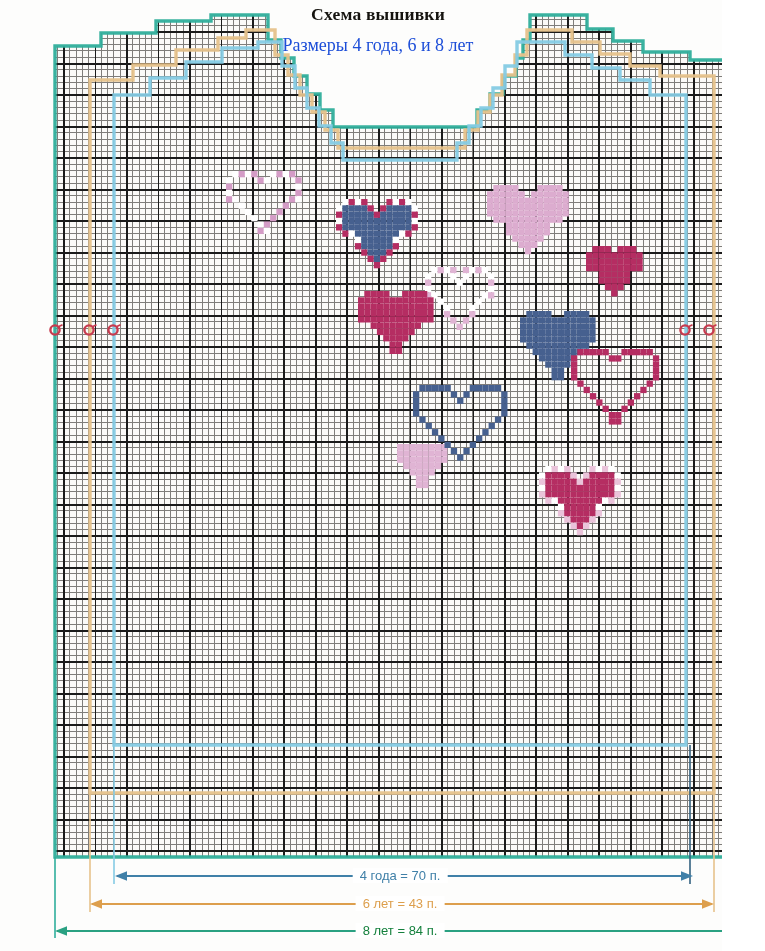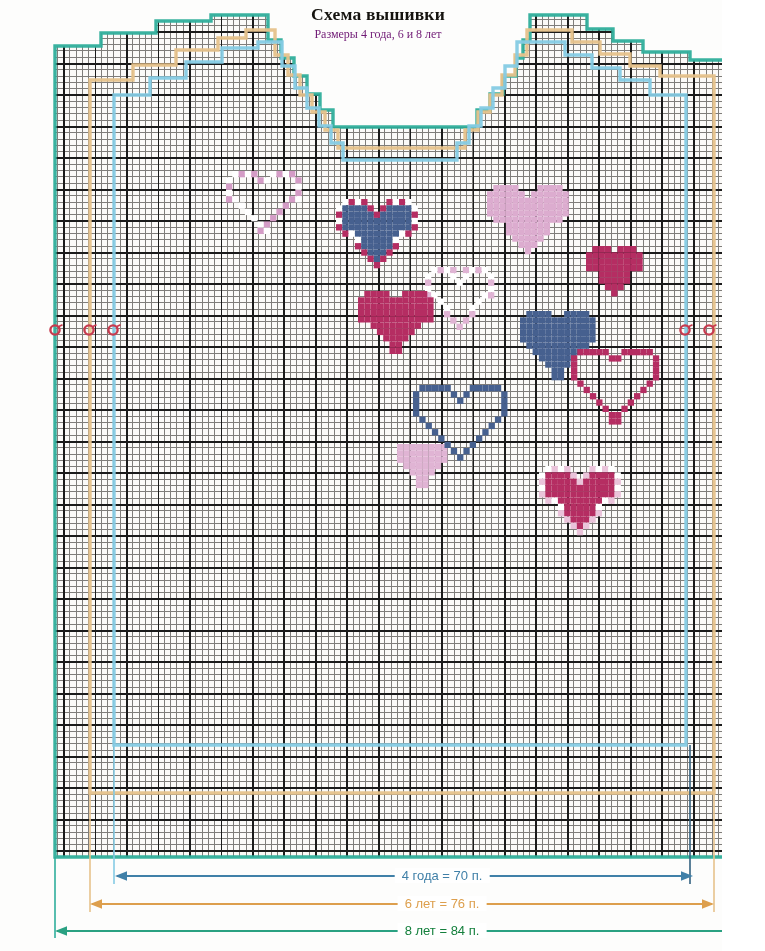--- a/index.html
+++ b/index.html
@@ -1,34 +1,34 @@
 <!DOCTYPE html>
 <html><head>
 <meta charset="utf-8">
 <style>
   html,body{margin:0;padding:0;background:#ffffff;}
   #page{position:relative;width:722px;height:951px;background:#fdfdfc;overflow:hidden;
         font-family:"Liberation Serif", serif;}
   #titlebox{position:absolute;left:34px;top:4px;right:0;text-align:center;z-index:5;}
   #title-line1{font-weight:bold;font-size:17.5px;color:#15130f;letter-spacing:.2px;}
-  #title-line2{font-size:12px;color:#701a75;margin-top:2px;}
+  #title-line2{font-size:18px;color:#1d4ed8;margin-top:10px;}
   .gridbg{
     background-color:#fbfaf8;
     background-image:
       repeating-linear-gradient(to right, #1b1b1b 0 1.8px, rgba(0,0,0,0) 1.8px 31.5px),
       repeating-linear-gradient(to bottom, #1b1b1b 0 1.8px, rgba(0,0,0,0) 1.8px 31.5px),
       repeating-linear-gradient(to right, #7f7d7a 0 1px, rgba(0,0,0,0) 1px 6.3px),
       repeating-linear-gradient(to bottom, #7f7d7a 0 1px, rgba(0,0,0,0) 1px 6.3px);
   }
   #grid-shape{position:absolute;left:0;top:0;width:765px;height:951px;z-index:1;}
   #grid-bleed{position:absolute;left:744px;top:143px;width:20px;height:236px;z-index:1;}
   #overlay{position:absolute;left:0;top:0;z-index:3;}
   .arrow-label{position:absolute;transform:translateX(-50%);z-index:4;
     font-family:"Liberation Sans", sans-serif;font-size:13px;line-height:15px;
-    background:#ffffff;padding:0 7px;white-space:nowrap;margin-left:42px;}
+    background:#ffffff;padding:0 7px;white-space:nowrap;}
 </style>
 </head>
 <body>
 
 <div id="page">
 
   <div id="titlebox">
     <div id="title-line1">Схема вышивки</div>
     <div id="title-line2">Размеры 4 года, 6 и 8 лет</div>
   </div>
@@ -721,16 +721,16 @@
       <line x1="116.4" y1="326.8" x2="120.5" y2="324.8" stroke="#c73b4f" stroke-width="1.8"></line>
       <circle cx="685" cy="330" r="4.6" fill="none" stroke="#c73b4f" stroke-width="2.4"></circle>
       <line x1="688.4" y1="326.8" x2="692.5" y2="324.8" stroke="#c73b4f" stroke-width="1.8"></line>
       <circle cx="709" cy="330" r="4.6" fill="none" stroke="#c73b4f" stroke-width="2.4"></circle>
       <line x1="712.4" y1="326.8" x2="716.5" y2="324.8" stroke="#c73b4f" stroke-width="1.8"></line>
       <circle cx="742" cy="330" r="4.6" fill="none" stroke="#c73b4f" stroke-width="2.4"></circle>
       <line x1="745.4" y1="326.8" x2="749.5" y2="324.8" stroke="#c73b4f" stroke-width="1.8"></line>
     </svg>
 
   <span class="arrow-label" style="left: 400px; top: 868px; color: rgb(64, 128, 168);">4 года = 70 п.</span>
-  <span class="arrow-label" style="left: 400px; top: 896px; color: rgb(221, 159, 77);">6 лет = 76 п.</span>
+  <span class="arrow-label" style="left: 400px; top: 896px; color: rgb(221, 159, 77);">6 лет = 43 п.</span>
   <span class="arrow-label" style="left: 400px; top: 923px; color: #15803d;">8 лет = 84 п.</span>
 
 </div>
 
 </body></html>

